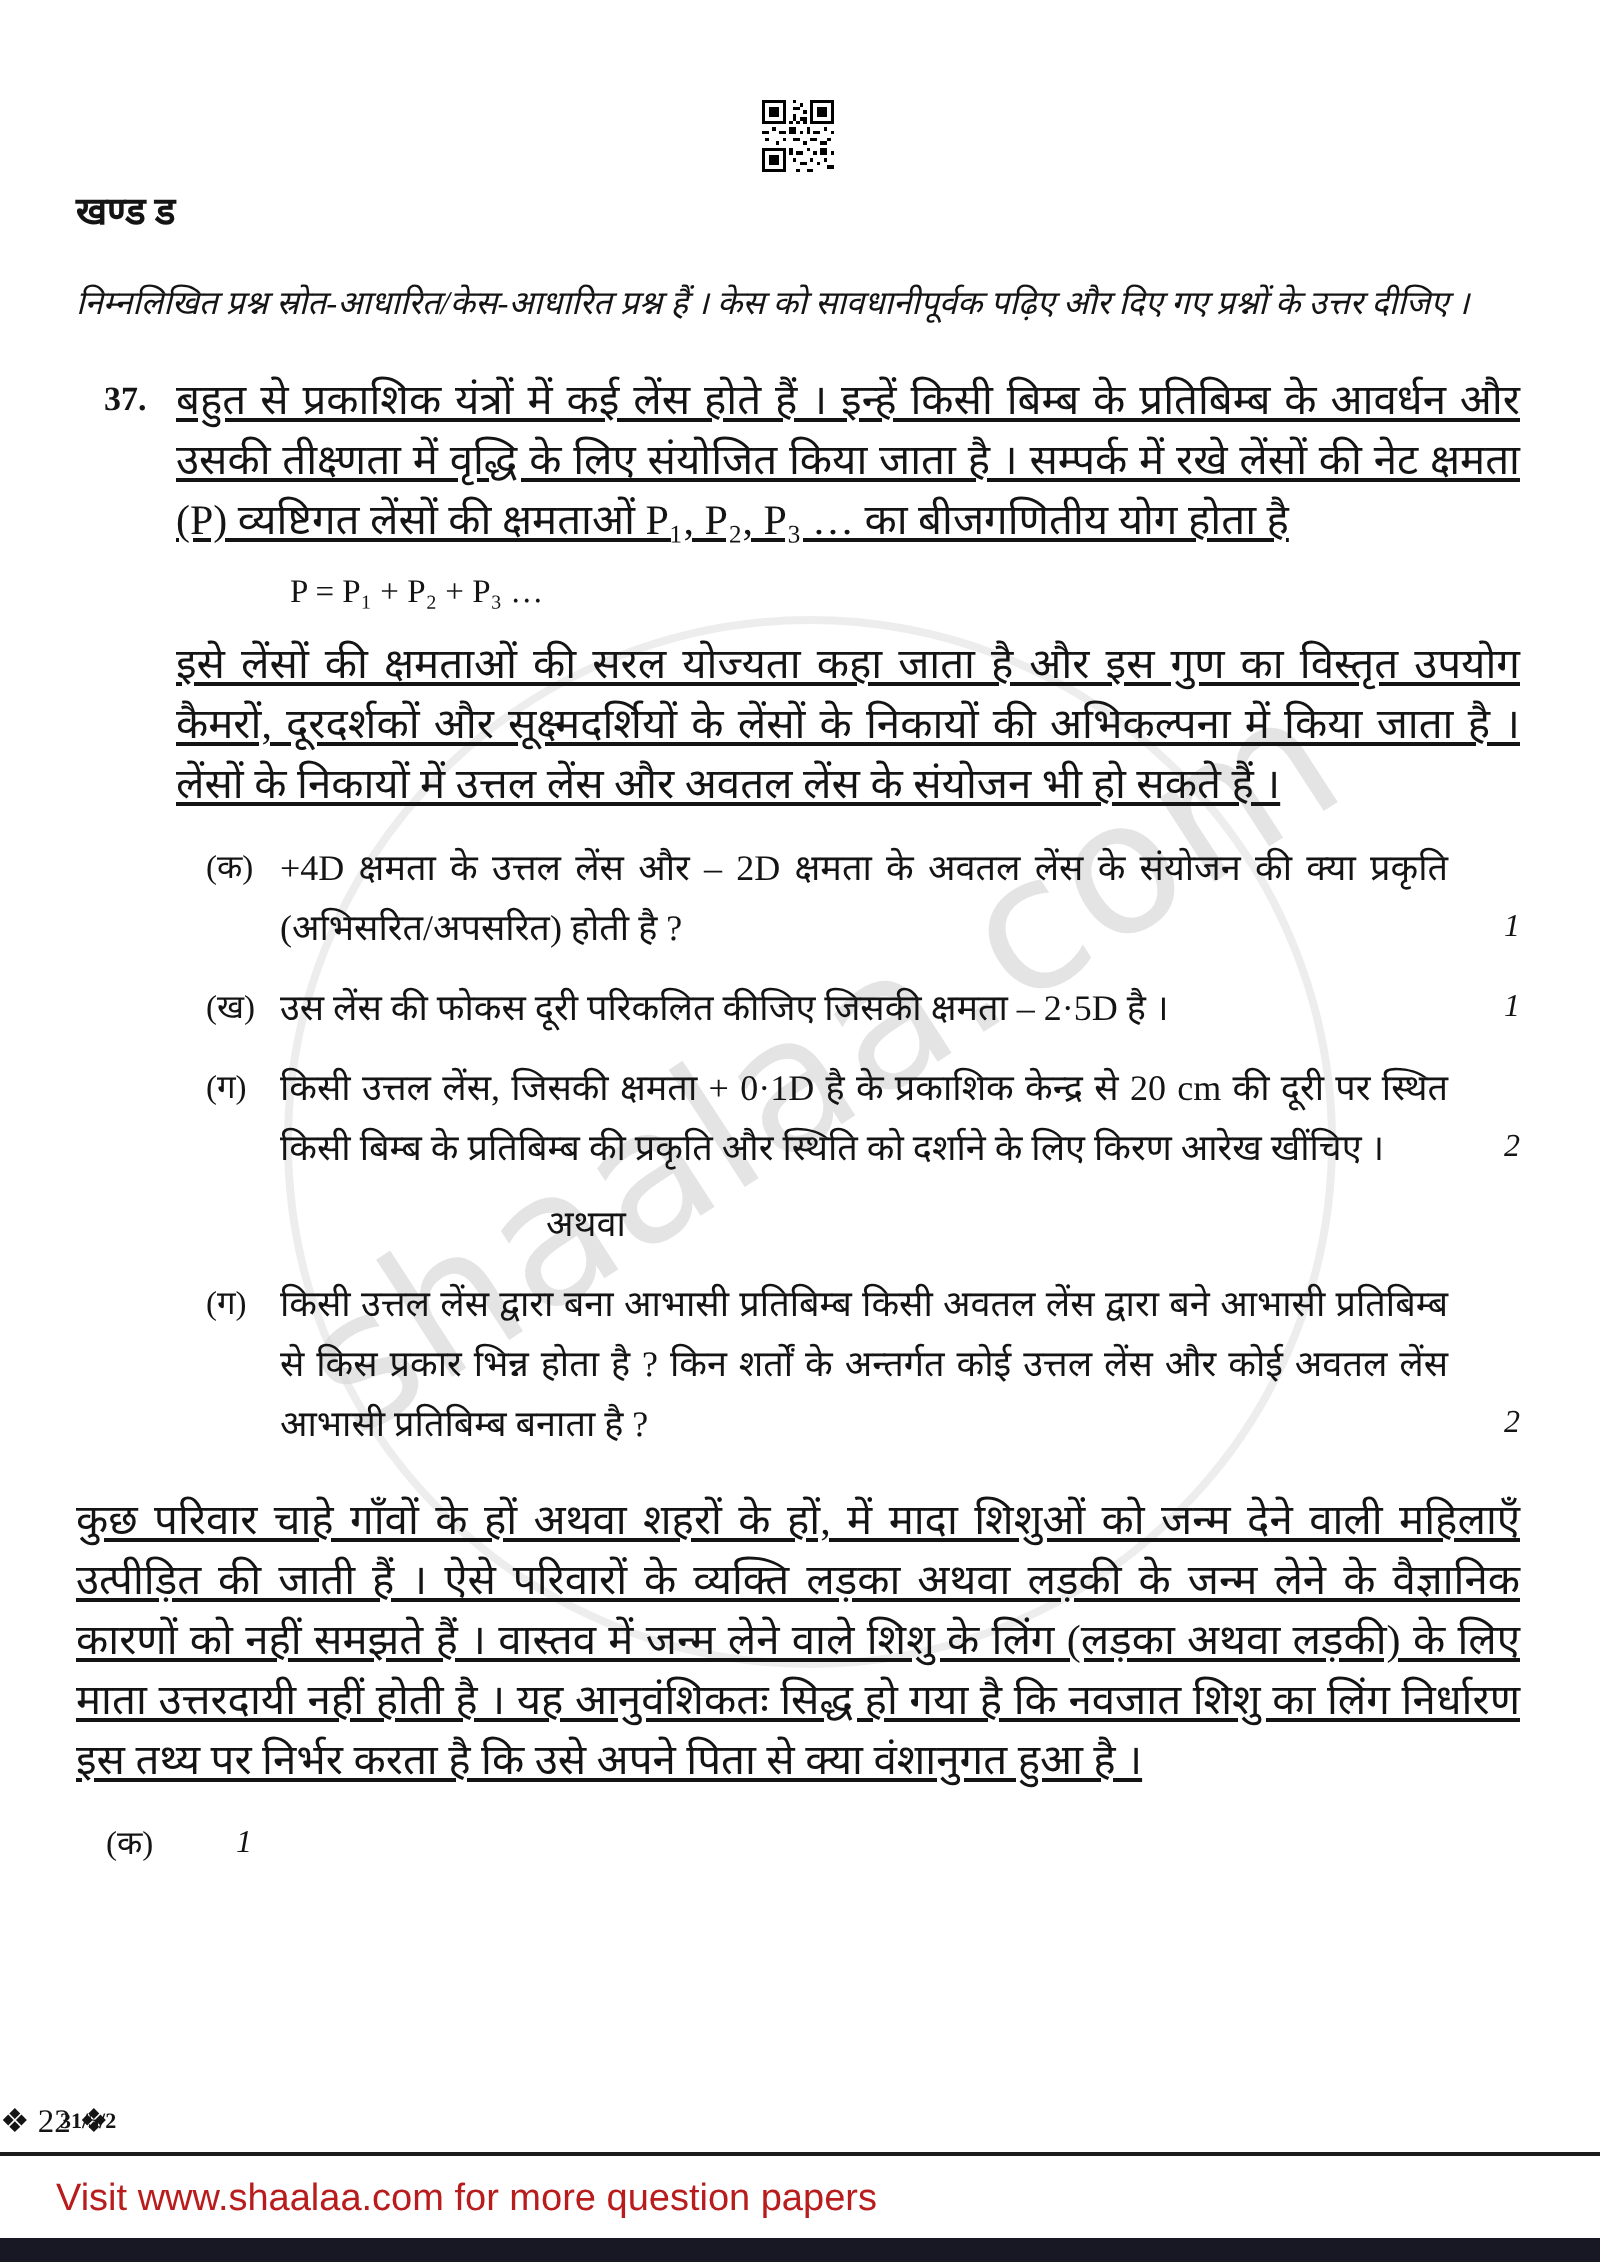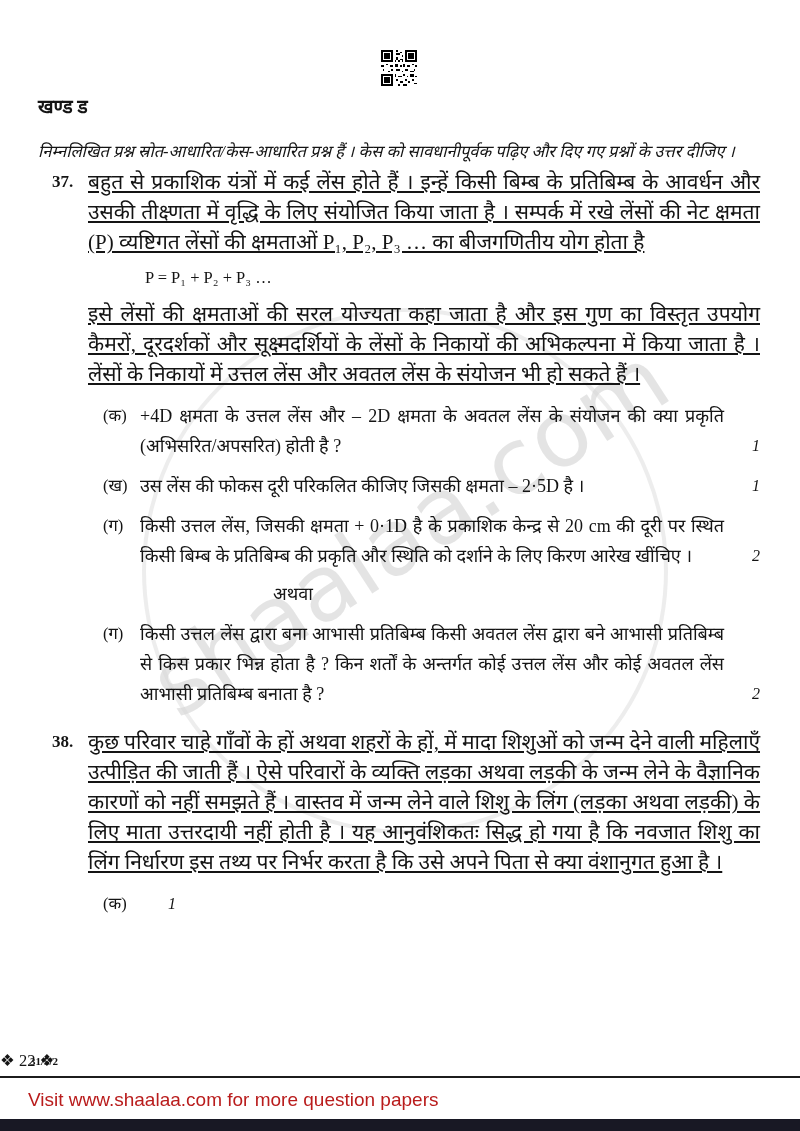--- a/index.html
+++ b/index.html
@@ -27,21 +27,21 @@
   .qr { display:block; margin:0 auto; width:36px; height:36px; }
   .section-heading {
     margin-top:8px; text-align:left; font-size:19px; font-weight:bold;
     line-height:26px;
   }
   .instructions {
     margin-top:16px; font-style:italic; font-size:16.5px; line-height:31px;
     text-align:justify;
   }
   .question { display:flex; }
-  .q37 { }
+  .q37 { margin-top:18px; }
   .q38 { margin-top:18px; }
   .q-num {
     width:50px; flex:0 0 50px; padding-left:14px;
     font-weight:bold; font-size:17px; line-height:30px;
   }
   .q-body { flex:1; min-width:0; }
   .q-text { font-size:21px; line-height:30px; text-align:justify;text-decoration:underline; }
   .formula { font-size:16.5px; line-height:30px; margin:6px 0 6px 57px; }
   .part { display:flex; margin-top:10px; }
   .part.first { margin-top:12px; }
@@ -181,21 +181,20 @@
 
         <div class="part">
           <div class="part-label">(ग)</div>
           <div class="part-text">किसी उत्तल लेंस द्वारा बना आभासी प्रतिबिम्ब किसी अवतल लेंस द्वारा बने आभासी प्रतिबिम्ब से किस प्रकार भिन्न होता है ? किन शर्तों के अन्तर्गत कोई उत्तल लेंस और कोई अवतल लेंस आभासी प्रतिबिम्ब बनाता है ?</div>
           <div class="part-marks">2</div>
         </div>
       </div>
     </div>
 
     <div class="question q38">
-      <div class="q-num">38.</div>
       <div class="q-body">
         <p class="q-text">कुछ परिवार चाहे गाँवों के हों अथवा शहरों के हों, में मादा शिशुओं को जन्म देने वाली महिलाएँ उत्पीड़ित की जाती हैं । ऐसे परिवारों के व्यक्ति लड़का अथवा लड़की के जन्म लेने के वैज्ञानिक कारणों को नहीं समझते हैं । वास्तव में जन्म लेने वाले शिशु के लिंग (लड़का अथवा लड़की) के लिए माता उत्तरदायी नहीं होती है । यह आनुवंशिकतः सिद्ध हो गया है कि नवजात शिशु का लिंग निर्धारण इस तथ्य पर निर्भर करता है कि उसे अपने पिता से क्या वंशानुगत हुआ है ।</p>
 
         <div class="part first">
           <div class="part-label">(क)</div>
           <div class="part-marks">1</div>
         </div>
       </div>
     </div>
 

